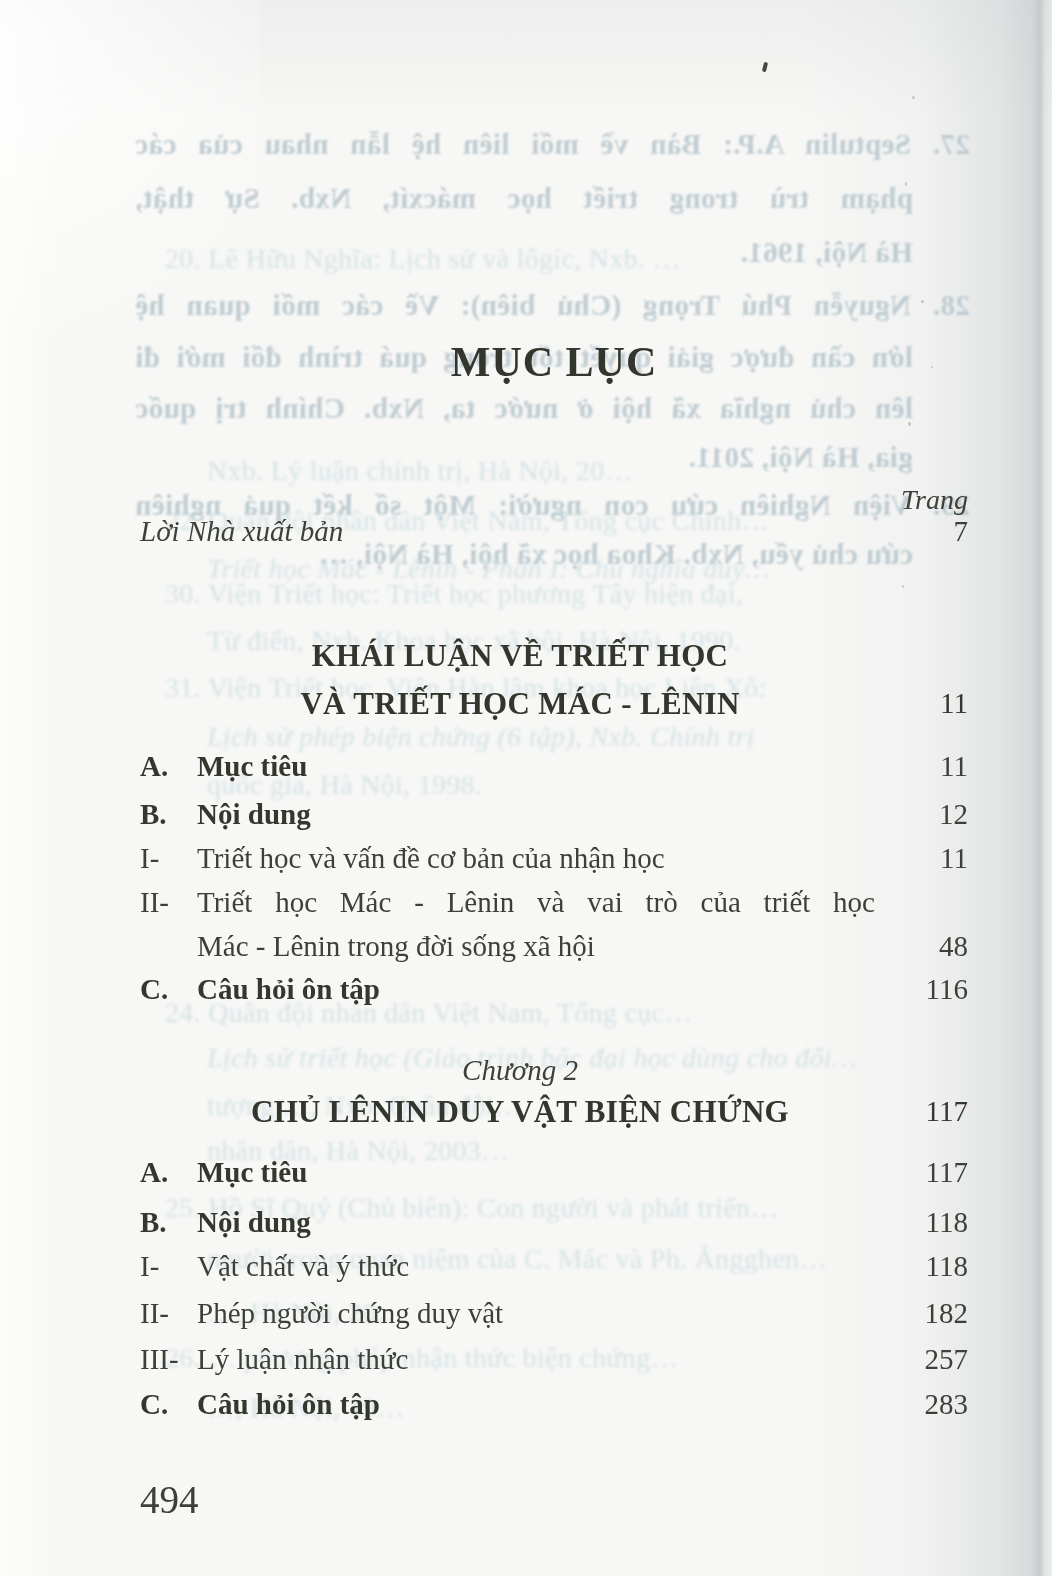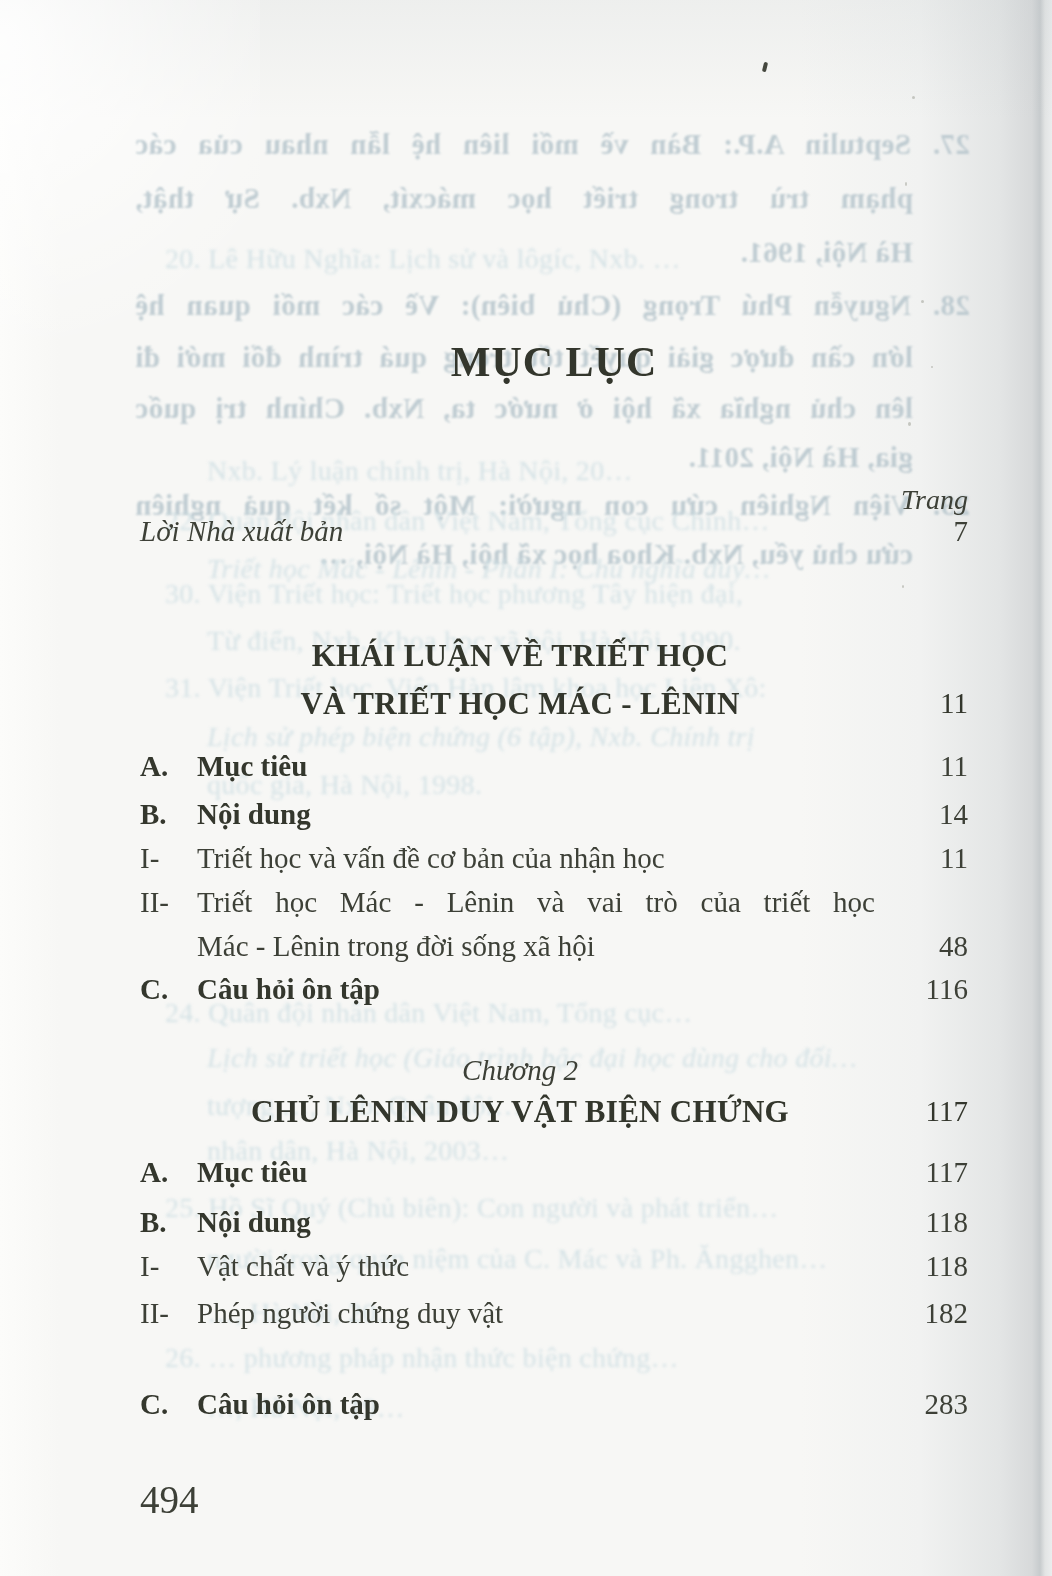--- a/index.html
+++ b/index.html
@@ -135,21 +135,21 @@
   </div>
 
   <div class="row bold" style="top:749px">
     <span class="lbl">A.</span>
     <span class="txt">Mục tiêu</span>
     <span class="pg">11</span>
   </div>
   <div class="row bold" style="top:797px">
     <span class="lbl">B.</span>
     <span class="txt">Nội dung</span>
-    <span class="pg">14</span>
+    <span class="pg">12</span>
   </div>
   <div class="row" style="top:841px">
     <span class="lbl">I-</span>
     <span class="txt">Triết học và vấn đề cơ bản của nhận học</span>
     <span class="pg">11</span>
   </div>
   <div class="row narrow" style="top:885px">
     <span class="lbl">II-</span>
     <span class="txt">Triết học Mác - Lênin và vai trò của triết học</span>
   </div>
@@ -182,20 +182,25 @@
   </div>
   <div class="row" style="top:1249px">
     <span class="lbl">I-</span>
     <span class="txt">Vật chất và ý thức</span>
     <span class="pg">118</span>
   </div>
   <div class="row" style="top:1296px">
     <span class="lbl">II-</span>
     <span class="txt">Phép người chứng duy vật</span>
     <span class="pg">182</span>
+  </div>
+  <div class="row" style="top:1342px">
+    <span class="lbl">III-</span>
+    <span class="txt">Lý luận nhận thức</span>
+    <span class="pg">257</span>
   </div>
   <div class="row bold" style="top:1387px">
     <span class="lbl">C.</span>
     <span class="txt">Câu hỏi ôn tập</span>
     <span class="pg">283</span>
   </div>
 
   <div class="folio">494</div>
 
   <div class="ink-mark"></div>

